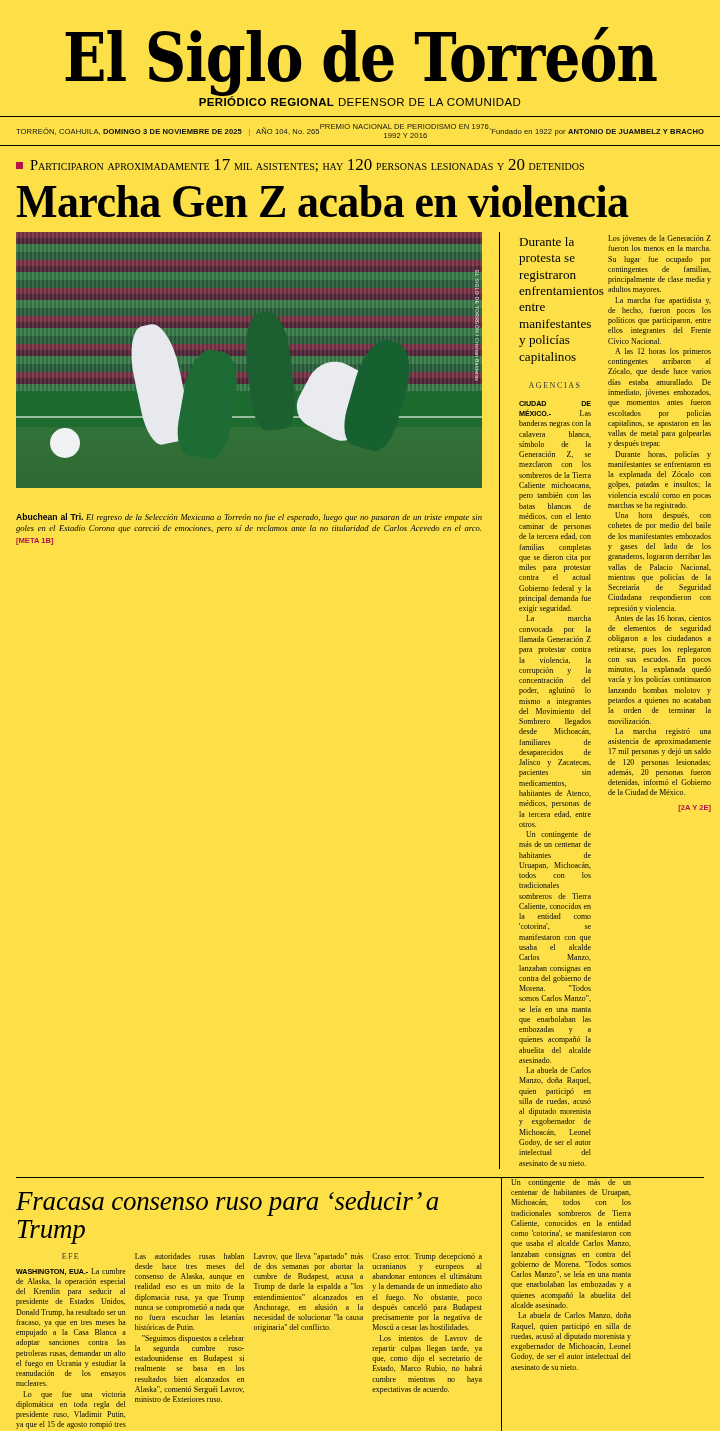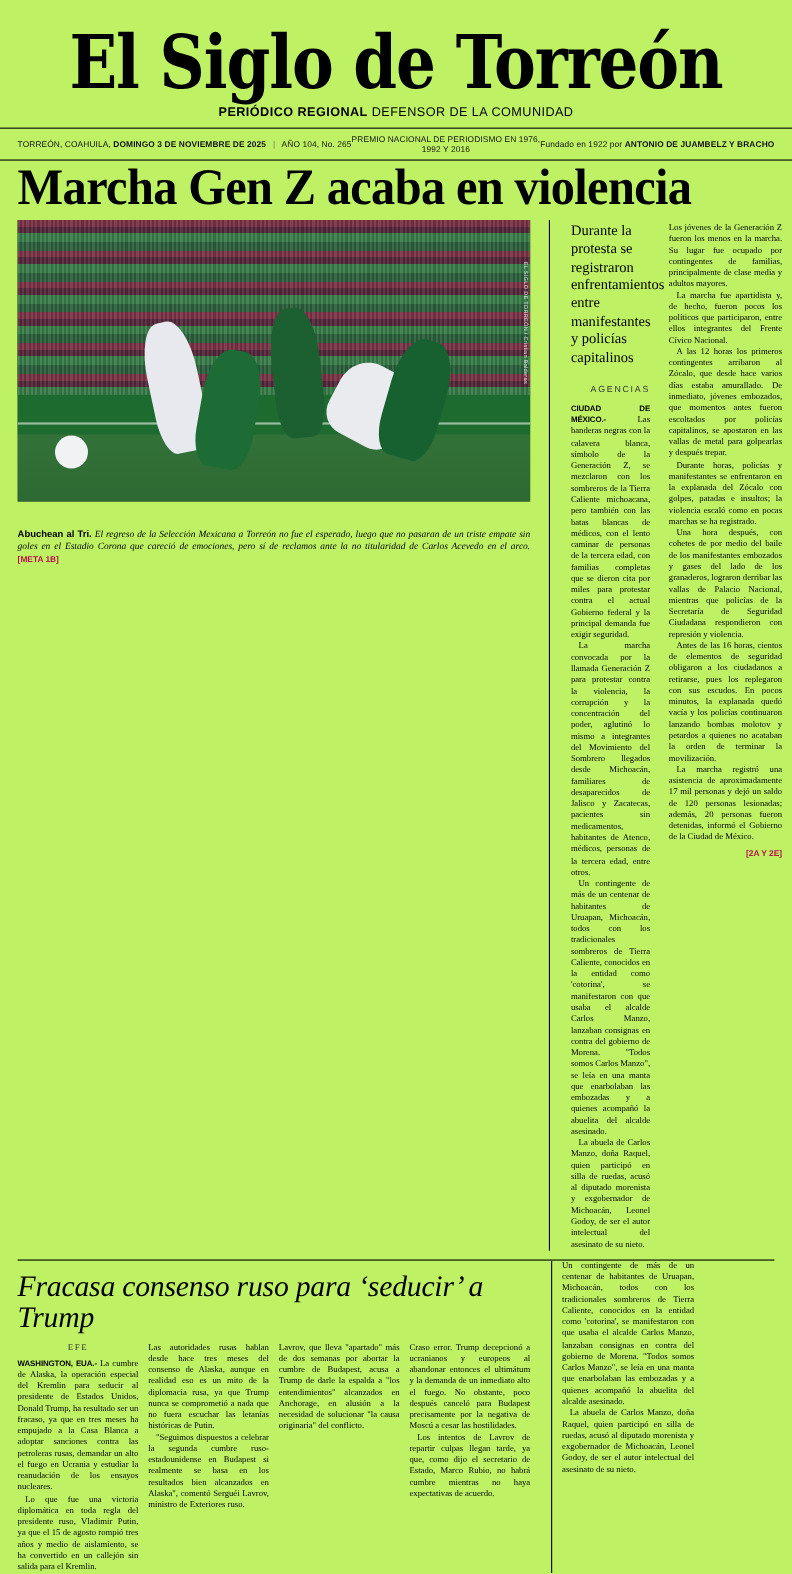--- a/index.html
+++ b/index.html
@@ -3,21 +3,21 @@
 <meta charset="utf-8">
 <title>El Siglo de Torreón — Portada</title>
 <style>
   html,body{margin:0;padding:0;background:#9a9a9a;}
   body{
     font-family:"Liberation Serif", serif;
     -webkit-font-smoothing:antialiased;
   }
   .page{
     width:720px;height:1431px;
-    margin:0 auto;background:#bef264;
+    margin:0 auto;background:#fde047;
     position:relative;overflow:hidden;
     box-sizing:border-box;
   }
   
   .masthead{padding:26px 16px 0 16px;text-align:center;}
   .masthead-title{
     font-family:"DejaVu Serif", serif;
     font-weight:700;
     font-size:57px;
     line-height:.95;
@@ -102,22 +102,22 @@
   .tag{
     font-family:"Liberation Sans", sans-serif;
     font-weight:700;font-size:7.6px;color:#b5134a;white-space:nowrap;
   }
 
   .standfirst{
     font-family:"Liberation Serif", serif;
     font-size:13.2px;line-height:1.24;color:#000;
   }
   .agencias{
-    font-family:Liberation Sans, sans-serif;
-    font-size:8px;letter-spacing:1.6px;color:#333;text-align:right;
+    font-family:Liberation Serif, serif;
+    font-size:8px;letter-spacing:1.6px;color:#333;text-align:center;
     margin:16px 0 9px 0;
   }
   .body-col{
     font-family:"Liberation Serif", serif;
     font-size:7.9px;line-height:1.30;color:#000;text-align:justify;
     hyphens:auto;
   }
   .body-col p{margin:0;text-indent:7px;}
   .body-col p.first{text-indent:0;}
   .body-col b.place{
@@ -206,20 +206,24 @@
       <b>DOMINGO 3 DE NOVIEMBRE DE 2025</b>
       <span class="sep">|</span>
       <span>AÑO 104, No. 265</span>
     </div>
     <div class="dl-mid">PREMIO NACIONAL DE PERIODISMO EN 1976, 1992 Y 2016</div>
     <div class="dl-right">
       <span>Fundado en 1922 por </span><b>ANTONIO DE JUAMBELZ Y BRACHO</b>
     </div>
   </div>
 
+  <div class="kicker">
+    <span class="sq"></span>
+    <span><span>Participaron aproximadamente </span><span class="num">17</span><span> mil asistentes; hay </span><span class="num">120</span><span> personas lesionadas y </span><span class="num">20</span><span> detenidos</span></span>
+  </div>
 
   <div class="mainhead">Marcha Gen Z acaba en violencia</div>
 
   <div class="topgrid">
 
     <div class="col-photo">
       <div class="photo">
         <div class="stadium-bg"></div>
         <div class="crowd"></div>
         <div class="pitchline" style="top:72%"></div>

